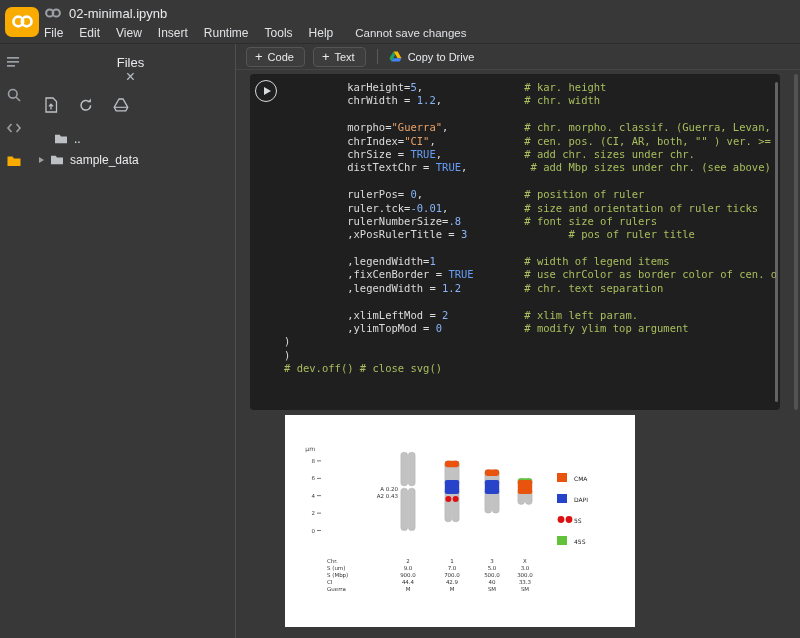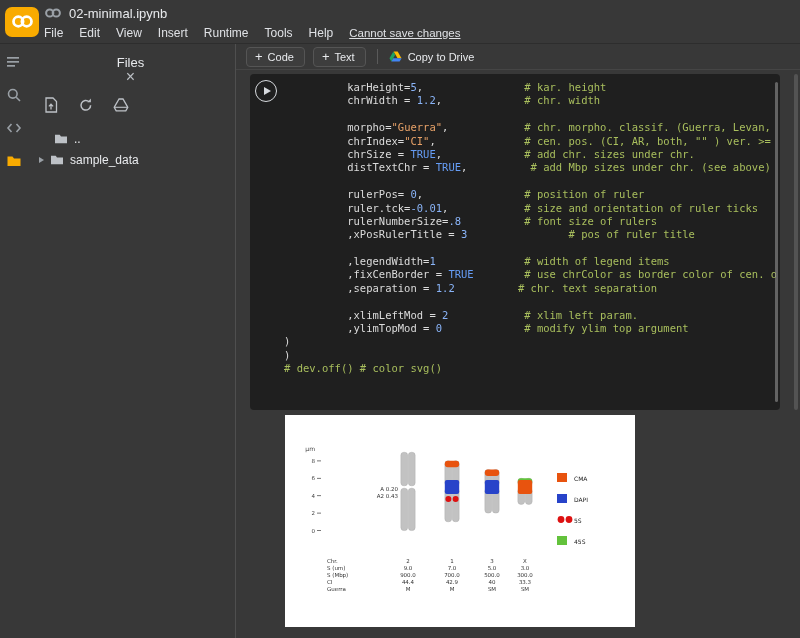--- a/index.html
+++ b/index.html
@@ -12,21 +12,21 @@
   .header { position:absolute; top:0; left:0; width:800px; height:44px;
     background:#383838; border-bottom:1px solid #2d2d2d; display:flex; z-index:5;justify-content:space-between; }
   .logo-wrap { width:44px; display:flex; align-items:center; justify-content:center; cursor:pointer; }
   .logo-badge { width:34px; height:30px; background:#f9ab00; border-radius:7px;
     display:flex; align-items:center; justify-content:center; }
   .header-text { flex:1; padding-top:3px; }
   .file-row { display:flex; align-items:center; gap:7px; height:20px; }
   .filename { font-size:13px; color:#e8eaed; cursor:text; }
   .menu-row { display:flex; align-items:center; gap:16px; height:19px; font-size:12px; color:#dfe1e5; }
   .menu-item { cursor:default; }
-  .save-status { font-size:11.5px; text-decoration:underline; color:#dfe1e5; margin-left:0; cursor:pointer; }
+  .save-status { font-size:11.5px; color:#dfe1e5; margin-left:6px; cursor:pointer; }
   
   .rail { position:absolute; left:0; top:44px; bottom:0; width:28px;
     display:flex; flex-direction:column; align-items:center; padding-top:10px; gap:17px; }
   .rail-icon { width:16px; height:16px; display:block; cursor:pointer; }
   
   .files-panel { position:absolute; left:28px; top:44px; bottom:0; width:208px;
     border-right:1px solid #4f4f4f; background:#383838; }
   .panel-header { display:flex; align-items:center; justify-content:space-between; padding:11px 14px 6px 12px;flex-direction:column; }
   .panel-title { font-size:13px; color:#e8eaed; }
   .close-btn { color:#bdc1c6; font-size:16px; line-height:14px; cursor:pointer; }
@@ -208,27 +208,27 @@
           <div class="code-line"><span>          </span><span>chrSize = </span><span class="tk-b">TRUE</span><span>,</span><span>             </span><span class="tk-c"># add chr. sizes under chr.</span></div>
           <div class="code-line"><span>          </span><span>distTextChr = </span><span class="tk-b">TRUE</span><span>,</span><span>          </span><span class="tk-c"># add Mbp sizes under chr. (see above)</span></div>
           <div class="code-line"><span> </span></div>
           <div class="code-line"><span>          </span><span>rulerPos= </span><span class="tk-n">0</span><span>,</span><span>                </span><span class="tk-c"># position of ruler</span></div>
           <div class="code-line"><span>          </span><span>ruler.tck=</span><span class="tk-n">-0.01</span><span>,</span><span>            </span><span class="tk-c"># size and orientation of ruler ticks</span></div>
           <div class="code-line"><span>          </span><span>rulerNumberSize=</span><span class="tk-n">.8</span><span>          </span><span class="tk-c"># font size of rulers</span></div>
           <div class="code-line"><span>          </span><span>,xPosRulerTitle = </span><span class="tk-n">3</span><span>                </span><span class="tk-c"># pos of ruler title</span></div>
           <div class="code-line"><span> </span></div>
           <div class="code-line"><span>          </span><span>,legendWidth=</span><span class="tk-n">1</span><span>              </span><span class="tk-c"># width of legend items</span></div>
           <div class="code-line"><span>          </span><span>,fixCenBorder = </span><span class="tk-b">TRUE</span><span>        </span><span class="tk-c"># use chrColor as border color of cen. or c</span></div>
-          <div class="code-line"><span>          </span><span>,separation = </span><span class="tk-n">1.2</span><span>          </span><span class="tk-c"># chr. text separation</span></div>
+          <div class="code-line"><span>          </span><span>,legendWidth = </span><span class="tk-n">1.2</span><span>          </span><span class="tk-c"># chr. text separation</span></div>
           <div class="code-line"><span> </span></div>
           <div class="code-line"><span>          </span><span>,xlimLeftMod = </span><span class="tk-n">2</span><span>            </span><span class="tk-c"># xlim left param.</span></div>
           <div class="code-line"><span>          </span><span>,ylimTopMod = </span><span class="tk-n">0</span><span>             </span><span class="tk-c"># modify ylim top argument</span></div>
           <div class="code-line"><span>)</span></div>
           <div class="code-line"><span>)</span></div>
-          <div class="code-line"><span class="tk-c"># dev.off() # color svg()</span></div>
+          <div class="code-line"><span class="tk-c"># dev.off() # close svg()</span></div>
         </div>
     </div>
     <div class="cell-scrollbar"></div>
   </section>
 
   <section class="output-box">
     <svg width="350" height="212" viewBox="0 0 350 212">
         <text x="30" y="36" font-size="6" text-anchor="end" fill="#444" font-family="&quot;DejaVu Sans&quot;, sans-serif">µm</text>
         <rect x="32" y="45.50000000000001" width="4" height="0.8" fill="#555"></rect>
         <text x="30" y="47.900000000000006" font-size="5.5" text-anchor="end" fill="#444" font-family="&quot;DejaVu Sans&quot;, sans-serif">8</text>

